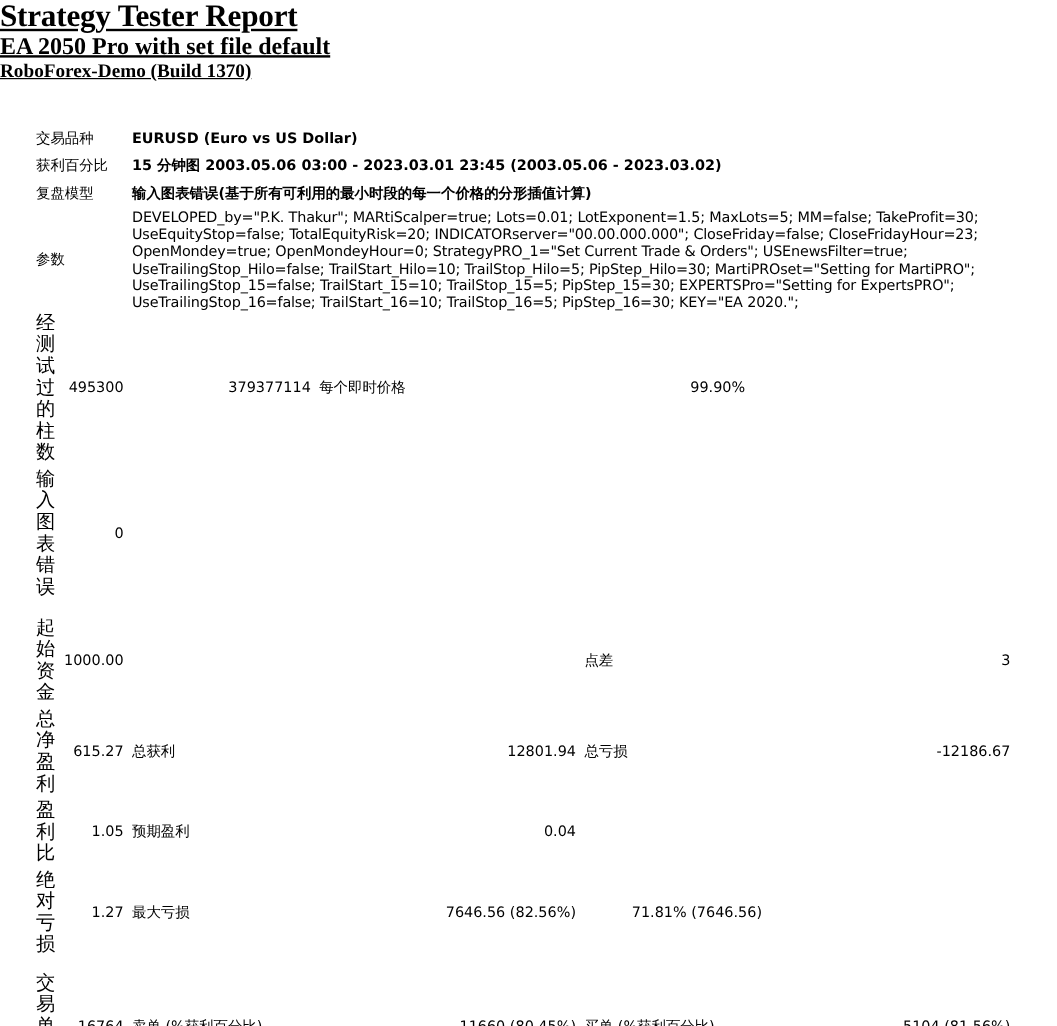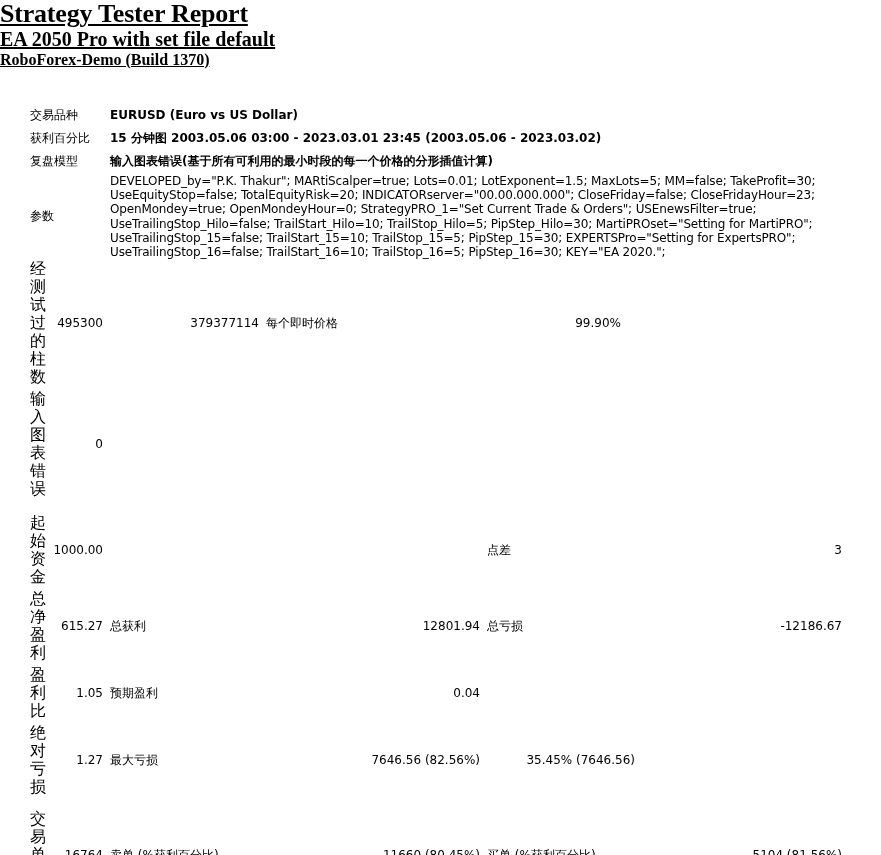--- a/index.html
+++ b/index.html
@@ -111,21 +111,21 @@
     <span class="c4">0.04</span>
     <span class="c5"></span>
     <span class="c6"></span>
   </div>
   <div class="gap"></div>
   <div class="srow">
     <span class="c1">绝对亏损</span>
     <span class="c2">1.27</span>
     <span class="c3">最大亏损</span>
     <span class="c4">7646.56 (82.56%)</span>
-    <span class="c6">35.45% (7646.56)</span>
+    <span class="c6">71.81% (7646.56)</span>
   </div>
   <div style="height:14px"></div>
   <div class="srow">
     <span class="c1">交易单总计</span>
     <span class="c2">16764</span>
     <span class="c3">卖单 (%获利百分比)</span>
     <span class="c4">11660 (80.45%)</span>
     <span class="c5">买单 (%获利百分比)</span>
     <span class="c6">5104 (81.56%)</span>
   </div>

